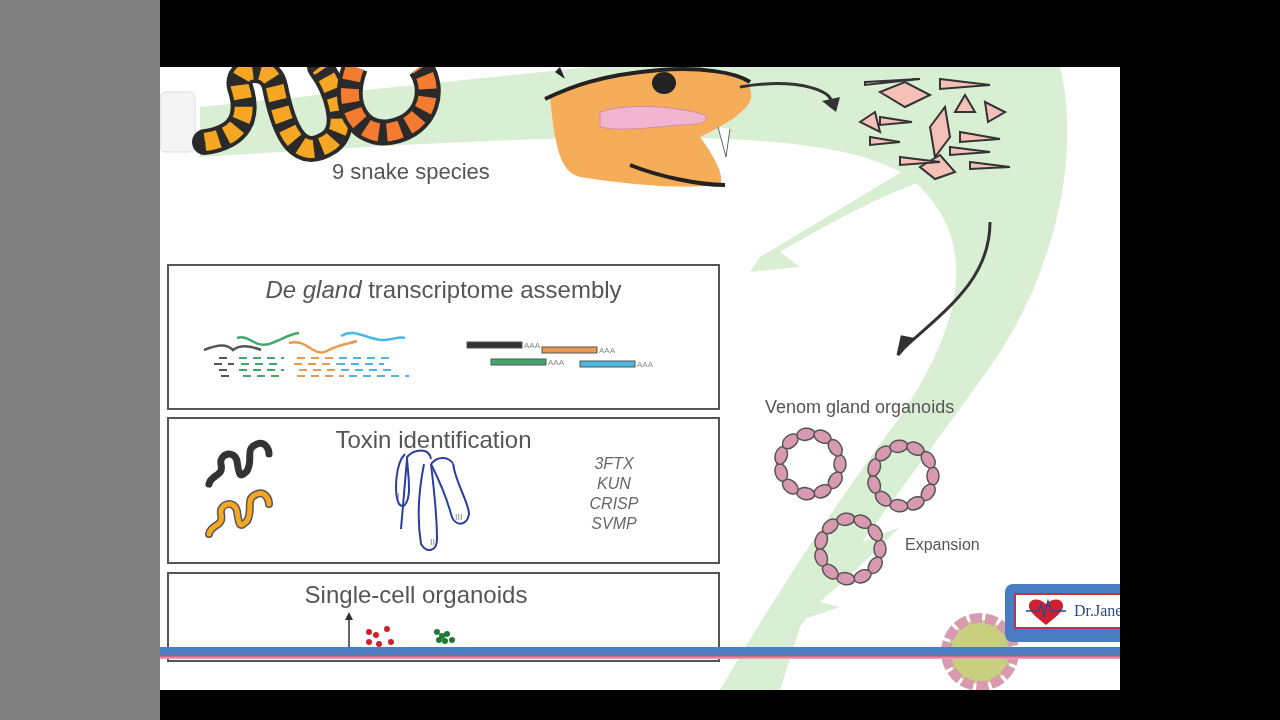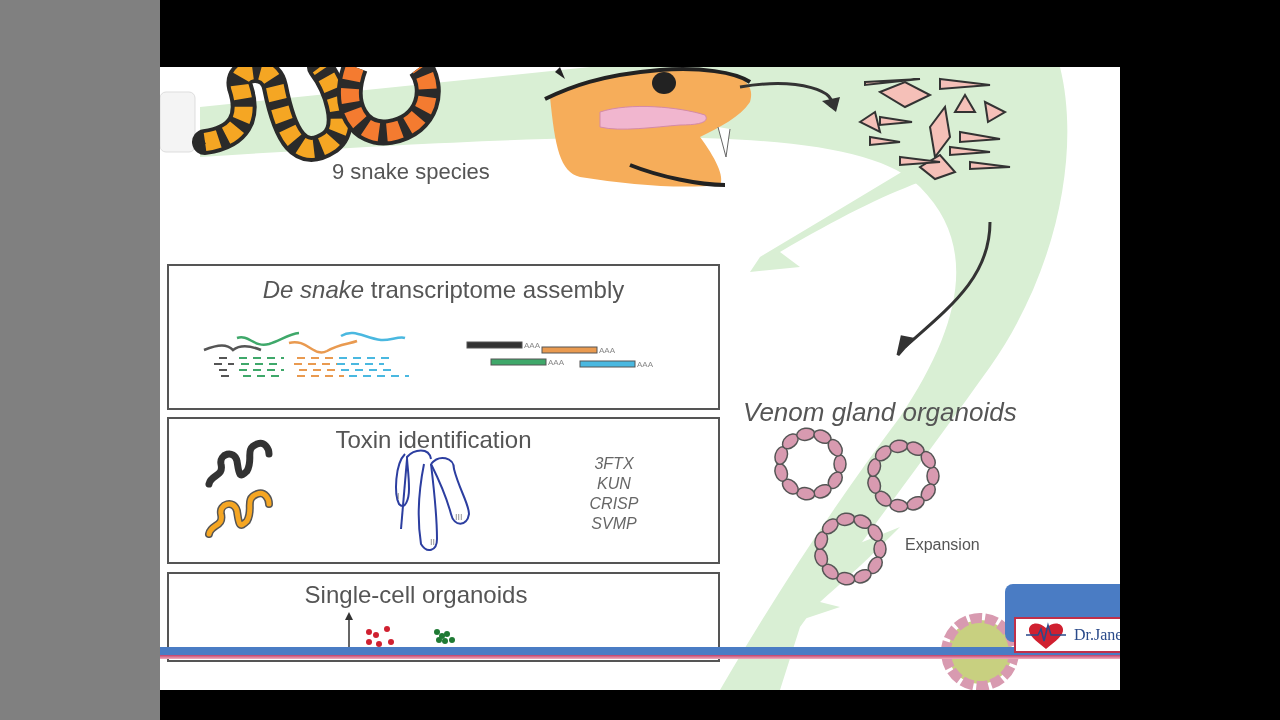--- a/index.html
+++ b/index.html
@@ -8,21 +8,21 @@
     #content { position:absolute; left:0; top:67px; width:960px; height:623px; background:#fff; overflow:hidden; }
     #bottom-bar { position:absolute; left:0; top:690px; width:960px; height:30px; background:#000; }
     svg { display:block; }
     .lbl { position:absolute; color:#555; white-space:nowrap; }
     .panel { position:absolute; left:7px; width:553px; border:2px solid #555; background:#fff; box-sizing:border-box; }
     .panel-title { position:absolute; left:0; right:0; text-align:center; font-size:24px; color:#555; }
     .toxin-list { position:absolute; font-size:16px; color:#666; text-align:center; line-height:20px;font-style:italic; }
     #footer-line { position:absolute; left:0; top:580px; width:960px; height:8px; background:#4a7cc4; }
     #footer-line2 { position:absolute; left:0; top:588px; width:960px; height:4px; background:linear-gradient(#c0406a,#f0b0c0); }
     #logo { position:absolute; left:845px; top:517px; width:140px; height:58px; background:#4a7cc4; border-radius:8px; }
-    #logo-inner { position:absolute; left:9px; top:9px; width:122px; height:36px; background:#fff; border:2px solid #c0304a; box-sizing:border-box;margin-top:24px; }
+    #logo-inner { position:absolute; left:9px; top:9px; width:122px; height:36px; background:#fff; border:2px solid #c0304a; box-sizing:border-box; }
     #logo-text { position:absolute; left:58px; top:7px; font-family:"Liberation Serif", serif; color:#2a4a8a; font-size:16px; }
   </style>
 </head>
 <body>
 
 <div id="frame">
   <div id="content">
     <svg width="960" height="623" viewBox="0 0 960 623" style="position:absolute;left:0;top:0">
 
       <path d="M40 40 L430 0 L900 0 C920 80 900 200 830 300 C780 370 720 450 640 560 L620 623 L560 623 C620 520 680 430 740 350 C800 260 820 180 760 120 C700 60 500 60 40 90 Z" fill="#d9efd4"></path>
@@ -114,26 +114,26 @@
           </g>
         </g>
 
       <g>
         <circle cx="820" cy="585" r="32" fill="#c8d080"></circle>
         <circle cx="820" cy="585" r="34" fill="none" stroke="#d89ab0" stroke-width="10" stroke-dasharray="12 3"></circle>
       </g>
     </svg>
 
     <div class="lbl" style="left:172px;top:92px;font-size:22px;">9 snake species</div>
-    <div class="lbl" style="left:583px;top:330px;font-size:26px;font-style:italic;">Venom gland organoids</div>
+    <div class="lbl" style="left:605px;top:330px;font-size:18px;">Venom gland organoids</div>
     <div class="lbl" style="left:745px;top:469px;font-size:16px;">Expansion</div>
 
     <div class="panel" style="top:197px;height:146px;">
       <div class="panel-title" style="top:10px;">
-        <i>De snake</i><span> transcriptome assembly</span>
+        <i>De gland</i><span> transcriptome assembly</span>
       </div>
       <svg width="549" height="142" style="position:absolute;left:0;top:0">
         <g fill="none" stroke-width="2.5">
           <path d="M35 84 C50 78 58 78 64 84 C72 78 82 80 92 84" stroke="#555"></path>
           <path d="M68 72 C80 68 85 82 100 78 C112 74 120 68 130 67" stroke="#3fa86a"></path>
           <path d="M120 77 C138 72 145 92 158 85 C170 78 180 78 188 75" stroke="#e99a50"></path>
           <path d="M172 70 C185 62 195 72 212 74 C220 75 230 70 236 72" stroke="#4ab8e0"></path>
           <g stroke-dasharray="8 6" stroke-width="2">
             <path d="M50 92 L62 92" stroke="#555"></path>
               <path d="M45 98 L65 98" stroke="#555"></path>

